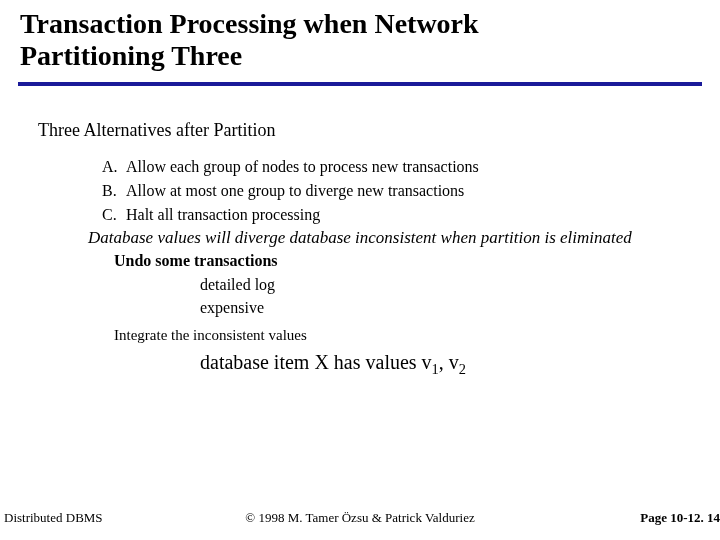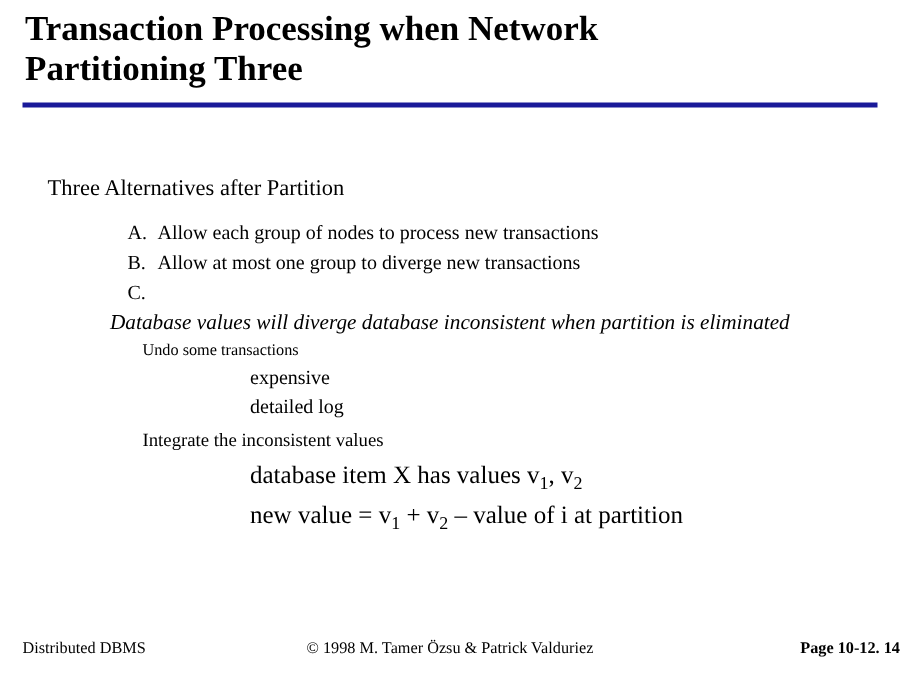--- a/index.html
+++ b/index.html
@@ -1,34 +1,34 @@
 <!DOCTYPE html>
 <html><head>
 <meta charset="utf-8">
 <style>
   * { margin: 0; padding: 0; box-sizing: border-box; }
   html, body { width: 720px; height: 540px; background: #fff; font-family: "Times New Roman", Times, serif; color: #000; }
   .slide { position: relative; width: 720px; height: 540px; }
   .title-block { padding: 8px 18px 6px 20px; }
   .title { font-size: 28px; font-weight: bold; line-height: 1.15; }
   .rule { border: none; border-top: 4px solid #1a1a99; margin: 4px 18px 0 18px; }
-  .content { padding: 22px 0 0 0; margin-top: 32px; }
+  .content { padding: 34px 0 0 0; }
   .h-sub { font-size: 18px; margin-left: 38px; margin-bottom: 14px; }
   .enum { margin-left: 102px; font-size: 16px; line-height: 1.5; }
   .enum-row { display: flex; }
   .enum-letter { width: 24px; flex: none; }
   .h-alt { font-size: 19px; margin-left: 30px; margin-top: 18px; margin-bottom: 10px; }
   .para { font-size: 17px; margin-left: 88px; line-height: 1.35; font-style: italic; }
-  .subpara { font-size: 13px; margin-left: 114px; margin-top: 2px; }
+  .subpara { font-size: 16px; margin-left: 114px; margin-top: 2px; font-weight: bold; }
   .subsub { font-size: 16px; margin-left: 200px; margin-top: 4px; line-height: 1.4; }
   .subpara2 { font-size: 15px; margin-left: 114px; margin-top: 8px; }
   .subsub2 { font-size: 20px; margin-left: 200px; margin-top: 4px; line-height: 1.45; }
   sub { font-size: 0.72em; vertical-align: sub; }
   .footer { position: absolute; bottom: 8px; left: 0; width: 100%; height: 22px; font-size: 13px; }
-  .footer .left { position: absolute; left: 18px; }
+  .footer .left { position: absolute; left: 4px; }
   .footer .center { position: absolute; left: 0; width: 100%; text-align: center; }
   .footer .right { position: absolute; right: 0; font-weight: bold; }
 </style>
 </head>
 <body>
 
 <div class="slide">
 
   <div class="title-block">
     <div class="title">
@@ -47,39 +47,37 @@
       <div class="enum-row">
         <span class="enum-letter">A.</span>
         <span>Allow each group of nodes to process new transactions</span>
       </div>
       <div class="enum-row">
         <span class="enum-letter">B.</span>
         <span>Allow at most one group to diverge new transactions</span>
       </div>
       <div class="enum-row">
         <span class="enum-letter">C.</span>
+        <span>Halt all transaction processing</span>
       </div>
     </div>
 
 
     <div class="para">Database values will diverge database inconsistent when partition is eliminated</div>
 
     <div class="subpara">Undo some transactions</div>
     <div class="subsub">
+      <div>detailed log</div>
       <div>expensive</div>
-      <div>detailed log</div>
     </div>
 
     <div class="subpara2">Integrate the inconsistent values</div>
     <div class="subsub2">
       <div>
         <span>database item X has values v</span><sub>1</sub><span>, v</span><sub>2</sub>
-      </div>
-      <div>
-        <span>new value = v</span><sub>1</sub><span> + v</span><sub>2</sub><span> – value of i at partition</span>
       </div>
     </div>
 
   </div>
 
   <div class="footer">
     <span class="left">Distributed DBMS</span>
     <span class="center">© 1998 M. Tamer Özsu &amp; Patrick Valduriez</span>
     <span class="right">Page 10-12. 14</span>
   </div>

